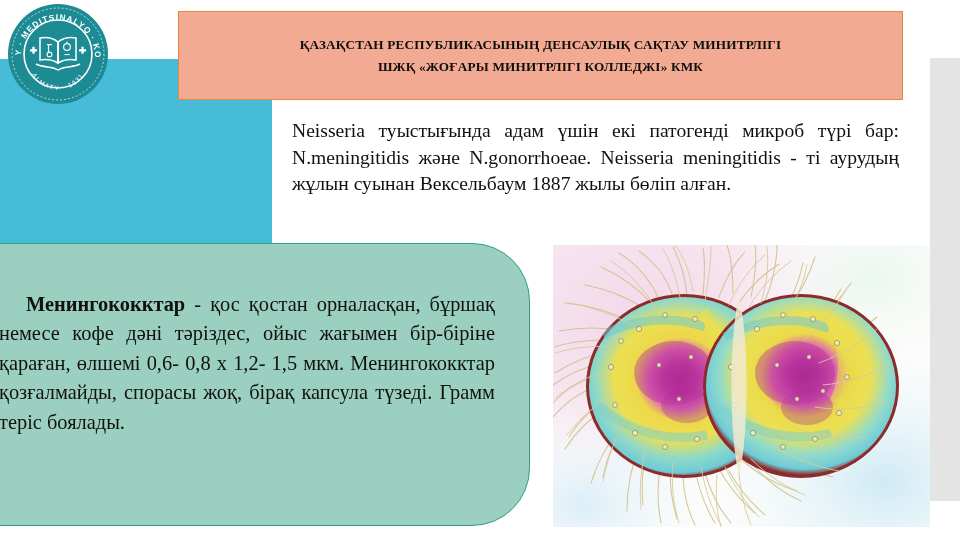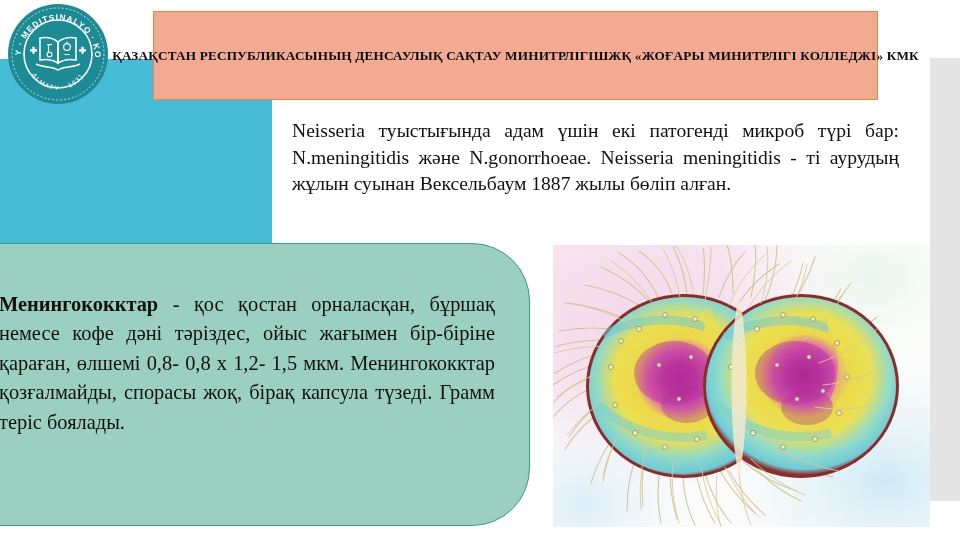--- a/index.html
+++ b/index.html
@@ -44,29 +44,29 @@
     right: 0;
     top: 58px;
     width: 30px;
     height: 443px;
     background: #e4e4e4;
   }
 
   
   .banner {
     position: absolute;
-    left: 153px;
+    left: 178px;
     top: 11px;
     width: 725px;
     height: 89px;
     background: #f2ab92;
     border: 1px solid #e58a3c;
     box-sizing: border-box;
     display: flex;
-    flex-direction: row;
+    flex-direction: column;
     align-items: center;
     justify-content: center;
     padding: 4px 10px;
     box-sizing: border-box;
   }
   .banner-line {
     font-family: "Liberation Serif", "DejaVu Serif", serif;
     font-weight: bold;
     font-size: 13.2px;
     line-height: 1.62;
@@ -119,21 +119,21 @@
     left: 14px;
     top: 46px;
     width: 496px;
     font-family: "Liberation Serif", "DejaVu Serif", serif;
     font-size: 20.4px;
     line-height: 1.44;
     color: #111111;
     text-align: justify;
     text-justify: inter-word;
   }
-  .teal-text .lead { font-weight: bold; }
+  .teal-text .lead { font-weight: bold; padding-left: 27px; }
 
   
   .micro {
     position: absolute;
     left: 553px;
     top: 245px;
     width: 377px;
     height: 282px;
     overflow: hidden;
     background: #fdf7fb;
@@ -193,21 +193,21 @@
     <div class="banner-line">ҚАЗАҚСТАН РЕСПУБЛИКАСЫНЫҢ ДЕНСАУЛЫҚ САҚТАУ МИНИТРЛІГІ</div>
     <div class="banner-line">ШЖҚ  «ЖОҒАРЫ МИНИТРЛІГІ КОЛЛЕДЖІ» КМК</div>
   </div>
 
   <div class="intro">
     <span>Neisseria туыстығында адам үшін екі патогенді микроб түрі бар: N.meningitidis және N.gonorrhoeae. Neisseria meningitidis - ті аурудың жұлын суынан Вексельбаум 1887 жылы бөліп алған.</span>
   </div>
 
   <div class="teal-panel">
     <div class="teal-text">
-      <span class="lead">Менингококктар</span><span> - қос қостан орналасқан, бұршақ немесе кофе дәні тәріздес, ойыс жағымен бір-біріне қараған, өлшемі 0,8- 0,8 х 1,2- 1,5 мкм. Менингококктар қозғалмайды, спорасы жоқ, бірақ капсула түзеді. Грамм теріс боялады.</span>
+      <span class="lead">Менингококктар</span><span> - қос қостан орналасқан, бұршақ немесе кофе дәні тәріздес, ойыс жағымен бір-біріне қараған, өлшемі 0,6- 0,8 х 1,2- 1,5 мкм. Менингококктар қозғалмайды, спорасы жоқ, бірақ капсула түзеді. Грамм теріс боялады.</span>
     </div>
   </div>
 
   <div class="micro">
     <svg viewBox="0 0 377 282" xmlns="http://www.w3.org/2000/svg">
       <defs>
         <radialGradient id="bgA" cx="22%" cy="26%" r="62%">
           <stop offset="0%" stop-color="#f4d8ea"></stop>
           <stop offset="60%" stop-color="#f7e6f0"></stop>
           <stop offset="100%" stop-color="#fdfcfa"></stop>

